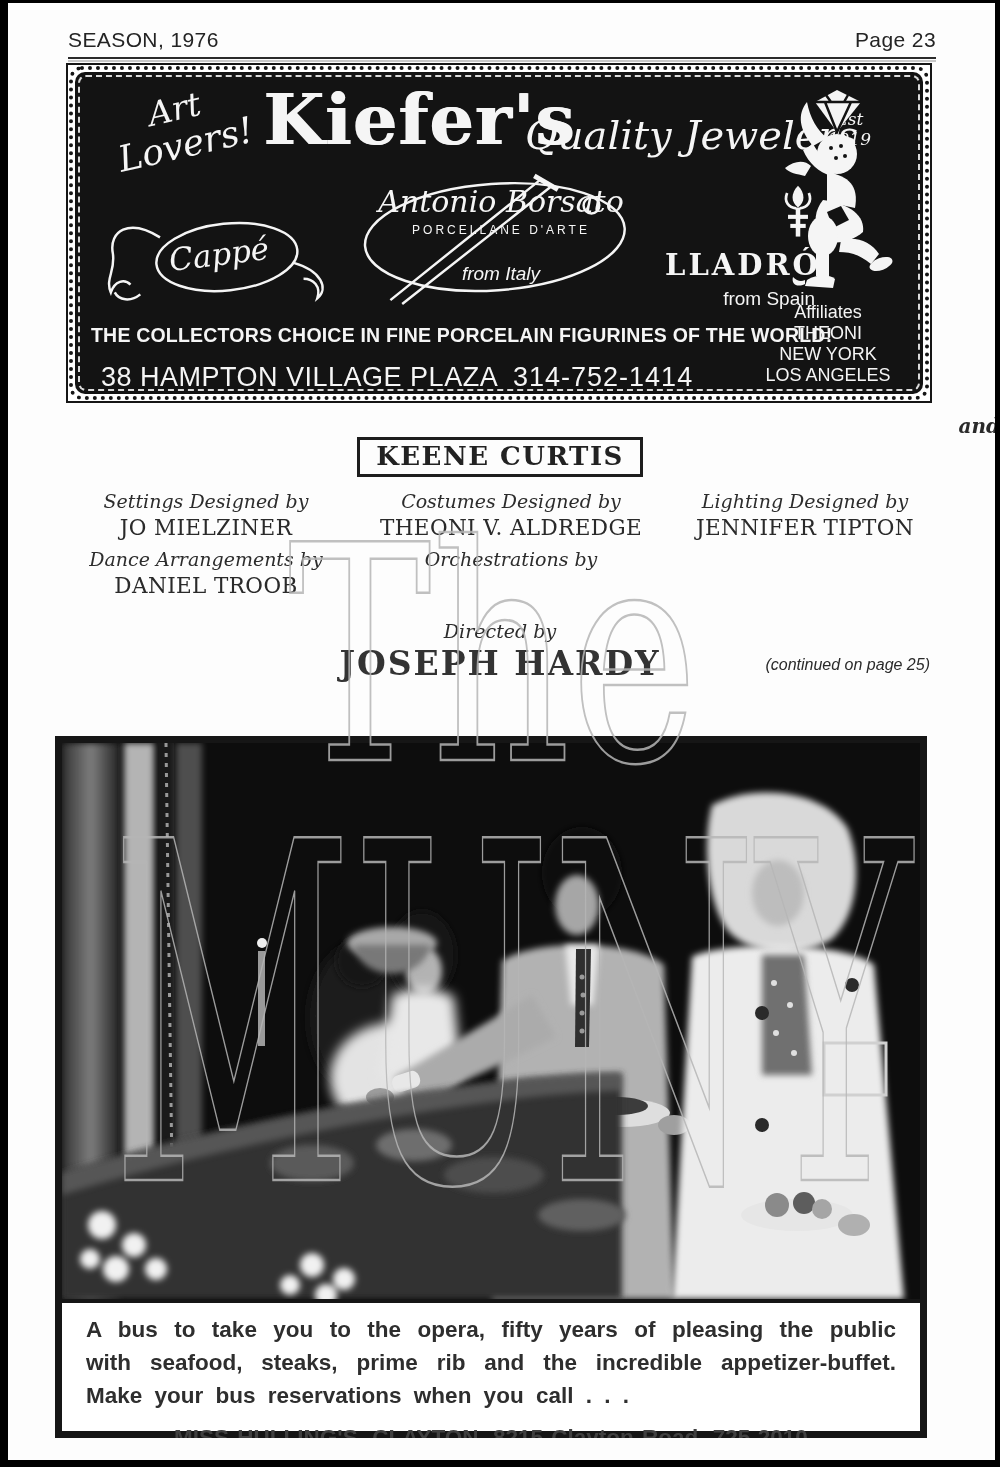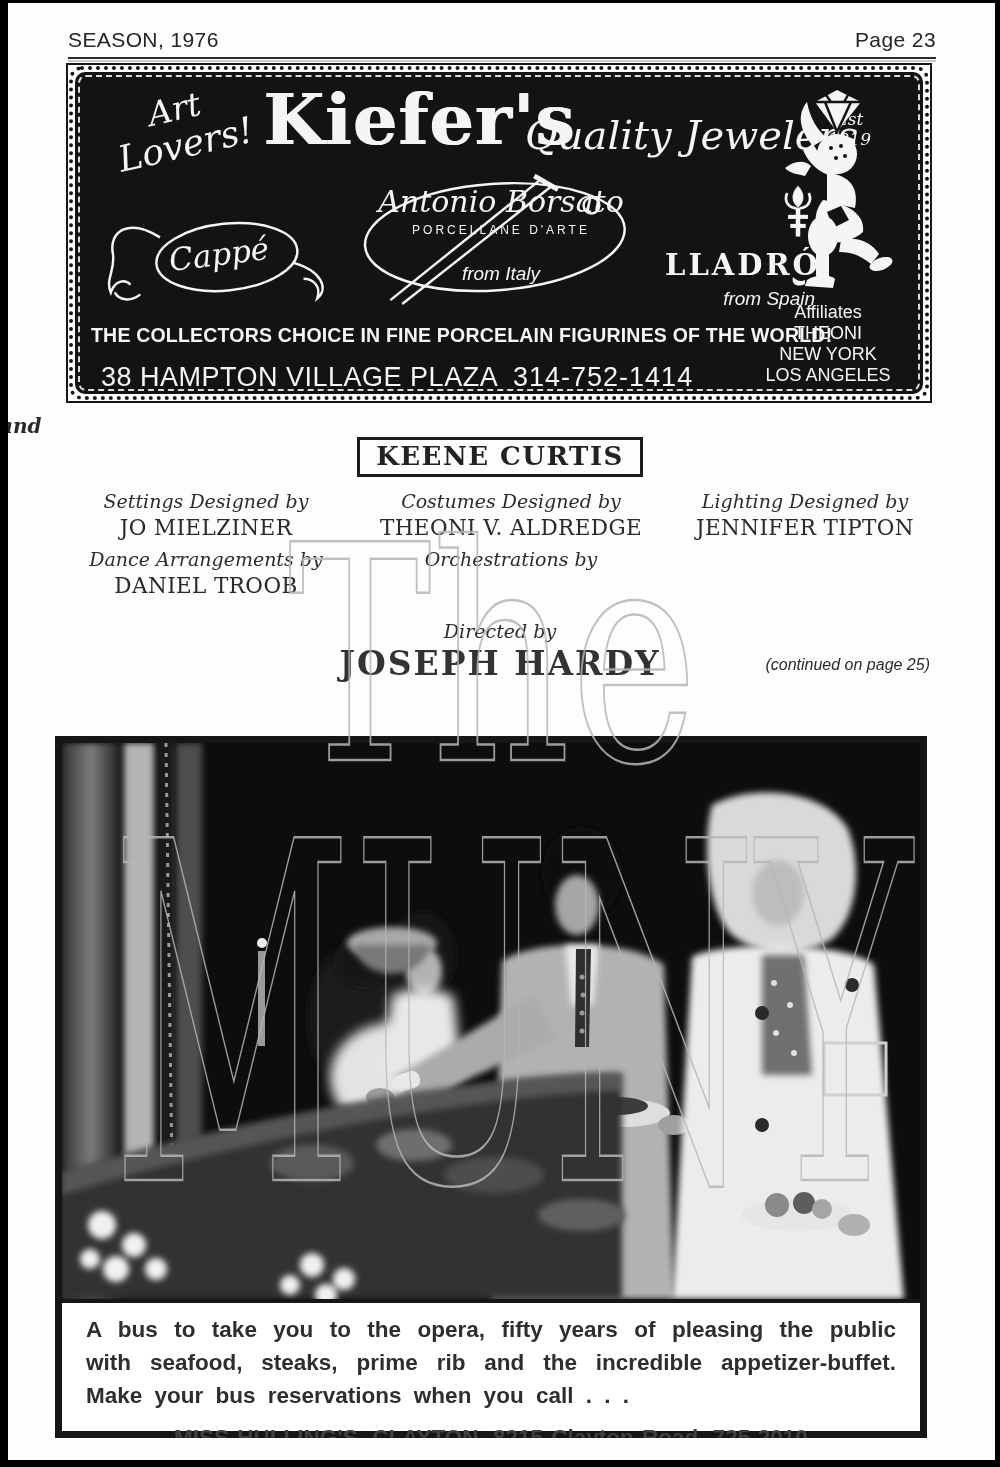--- a/index.html
+++ b/index.html
@@ -40,28 +40,28 @@
   .brand-cappe .txt{position:absolute;left:0;right:0;top:36px;text-align:center;
     font-family:"DejaVu Serif",serif;font-style:italic;font-size:31px;transform:rotate(-7deg);}
   .brand-borsato{position:absolute;left:286px;top:112px;width:280px;text-align:center;}
   .borsato-palette{position:absolute;left:-14px;right:-14px;top:-12px;height:138px;}
   .borsato-name{position:relative;font-family:"DejaVu Serif",serif;font-style:italic;font-size:30px;white-space:nowrap;}
   .borsato-sub{position:relative;font-size:12px;letter-spacing:3px;margin-top:4px;}
   .borsato-origin{position:relative;font-style:italic;font-size:19px;margin-top:26px;}
   .brand-lladro{position:absolute;left:590px;top:112px;width:150px;text-align:right;}
   .lladro-glyph{width:34px;height:58px;}
   .lladro-name{font-family:"DejaVu Serif",serif;font-weight:bold;font-size:29px;letter-spacing:3px;margin-top:2px;}
-  .lladro-origin{font-style:italic;font-size:19px;margin-top:6px;}
+  .lladro-origin{font-size:19px;margin-top:6px;}
   .ad-choice{position:absolute;left:16px;top:252px;font-weight:bold;font-size:19.5px;white-space:nowrap;letter-spacing:.2px;}
   .ad-address{position:absolute;left:26px;top:290px;font-size:27px;letter-spacing:.5px;}
   .ad-phone{position:absolute;left:438px;top:290px;font-size:27px;letter-spacing:1px;}
   .ad-affiliates{position:absolute;right:6px;top:230px;width:178px;text-align:center;
     font-size:18px;line-height:21px;}
   
-  .and-line{position:absolute;top:414px;left:0;right:0;text-align:left;
+  .and-line{position:absolute;top:414px;left:0;right:0;text-align:right;
     font-family:"DejaVu Serif",serif;font-style:italic;font-weight:600;font-size:20px;color:#2a2a2a;}
   .star-box-wrap{position:absolute;top:437px;left:0;right:0;text-align:center;}
   .star-box{display:inline-block;border:3px solid #1d1d1d;padding:1px 16px 3px;
     font-family:"DejaVu Serif",serif;font-weight:bold;font-size:26px;letter-spacing:1.5px;color:#222;}
   .credits{position:absolute;top:490px;left:66px;width:868px;display:grid;
     grid-template-columns:280px 330px 1fr;row-gap:8px;}
   .credit{text-align:center;}
   .credit .role{font-family:"DejaVu Serif",serif;font-style:italic;font-size:19px;color:#2c2c2c;}
   .credit .name{font-family:"DejaVu Serif",serif;font-size:21.5px;letter-spacing:.4px;color:#2a2a2a;margin-top:3px;}
   .directed{position:absolute;top:620px;left:0;right:0;text-align:center;}

